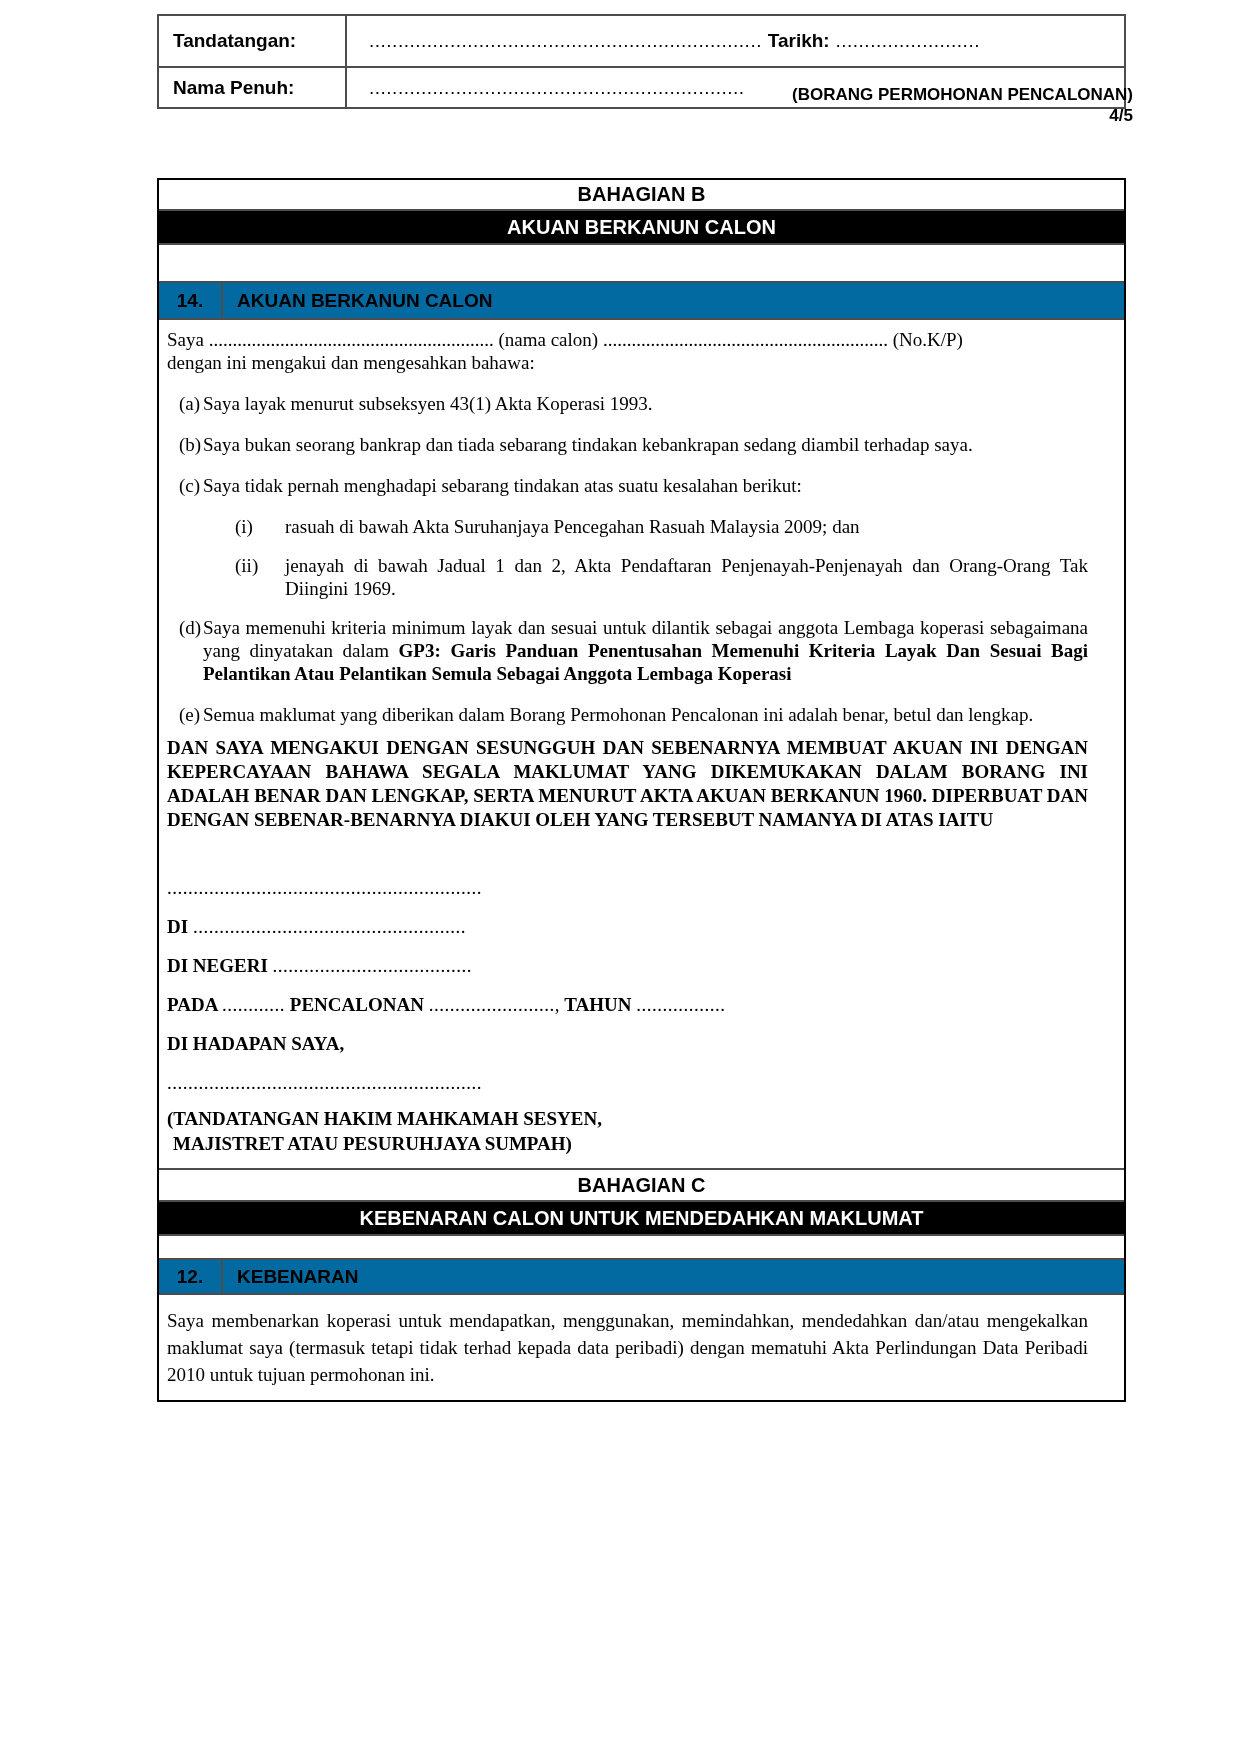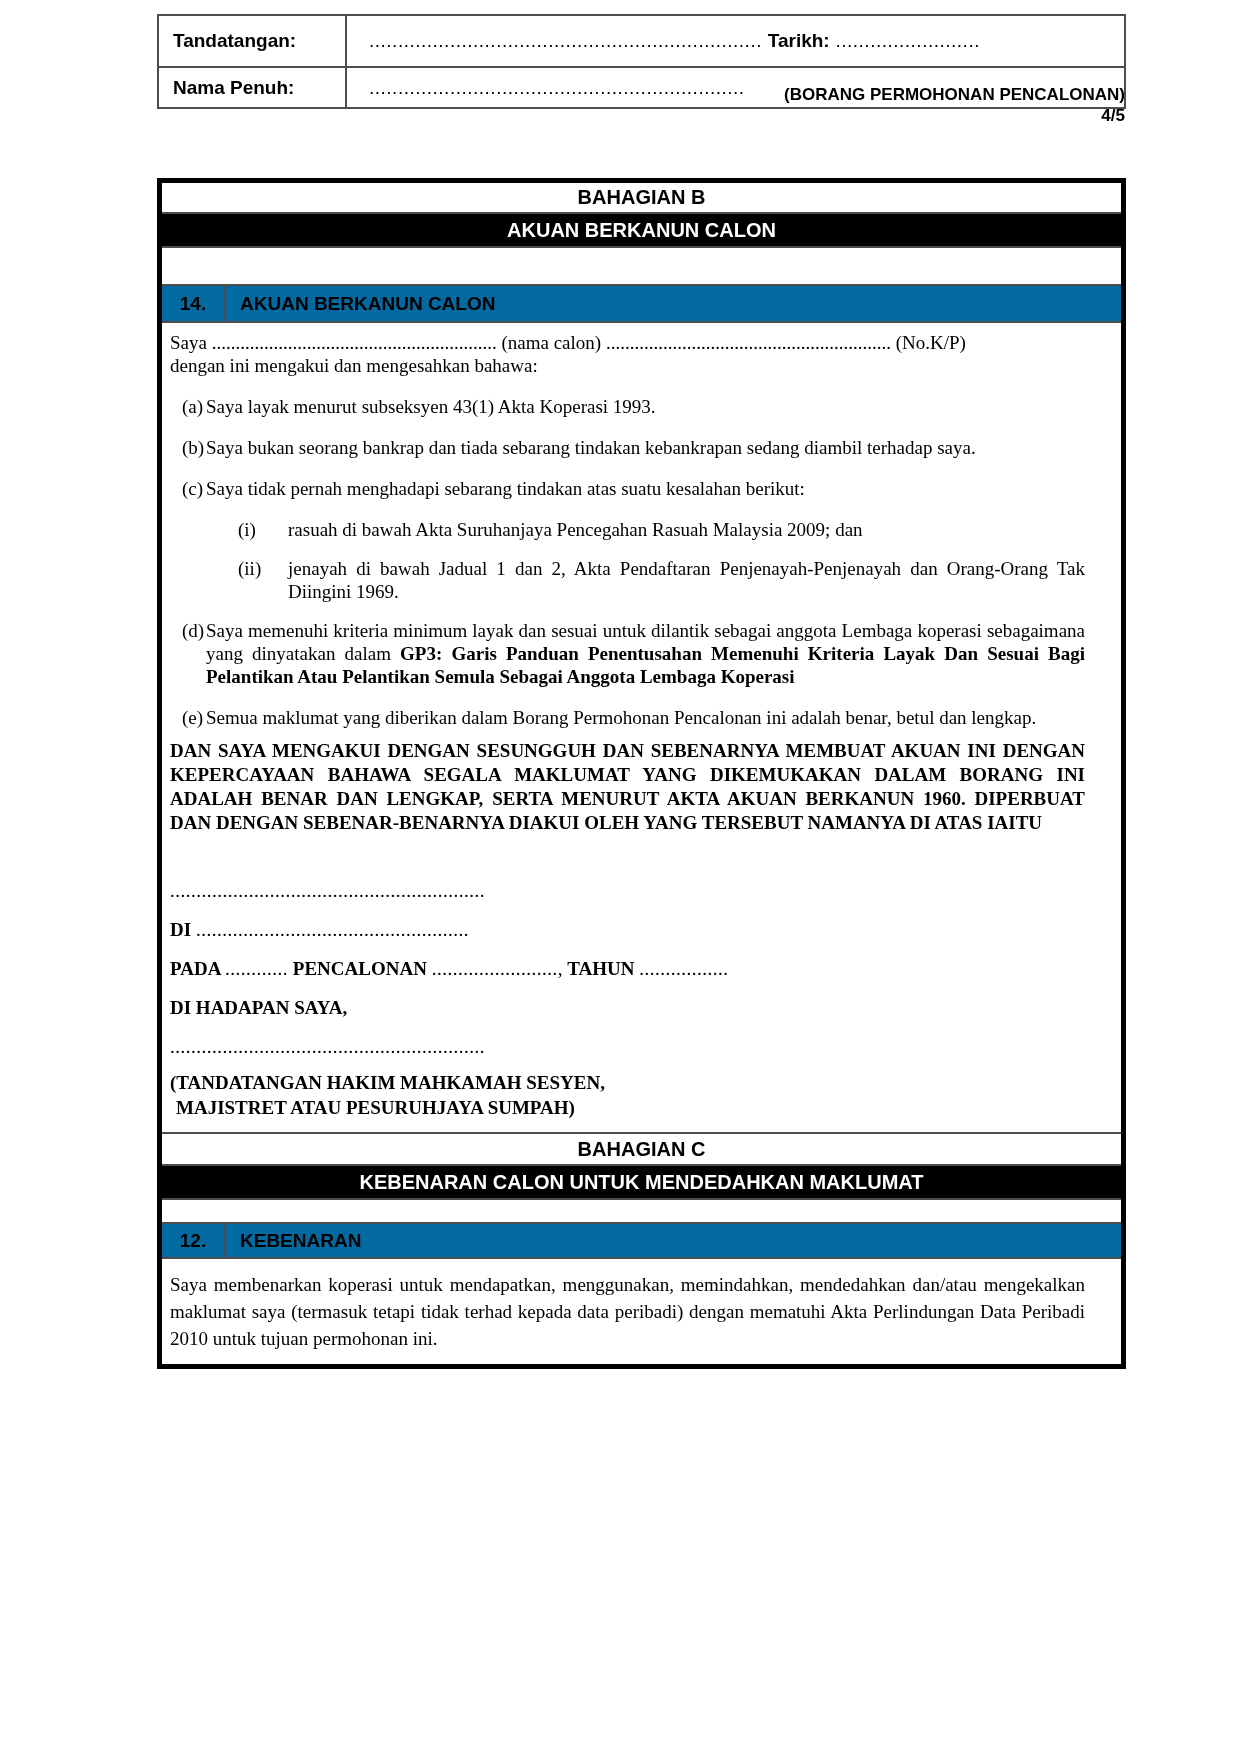--- a/index.html
+++ b/index.html
@@ -5,26 +5,26 @@
   html,body{margin:0;padding:0;background:#fff;}
   .page{
     position:relative;
     width:1241px;height:1755px;
     background:#ffffff;
     font-family:"Liberation Sans", sans-serif;
     color:#000;
     overflow:hidden;
   }
   .page-header{
-    position:absolute;top:84px;right:116px;
+    position:absolute;top:84px;right:108px;
     text-align:right;font-weight:bold;font-size:17px;line-height:21px;
   }
   .main-table{
     position:absolute;left:157px;top:178px;width:969px;
-    border:5px solid #000000;box-sizing:border-box;background:#fff;
+    border:2px solid #000000;box-sizing:border-box;background:#fff;
   }
   .row-title{
     height:29px;display:flex;align-items:center;justify-content:center;
     font-weight:bold;font-size:20px;border-bottom:2px solid #4d4d4d;
   }
   .row-black{
     height:32px;display:flex;align-items:center;justify-content:center;
     background:#000;color:#fff;font-weight:bold;font-size:20px;
     border-bottom:2px solid #4d4d4d;
   }
@@ -142,20 +142,21 @@
         <div class="marker">(e)</div>
         <div class="itext">Semua maklumat yang diberikan dalam Borang Permohonan Pencalonan ini adalah benar, betul dan lengkap.</div>
       </div>
 
       <div class="oath">DAN SAYA MENGAKUI DENGAN SESUNGGUH DAN SEBENARNYA MEMBUAT AKUAN INI DENGAN KEPERCAYAAN BAHAWA SEGALA MAKLUMAT YANG DIKEMUKAKAN DALAM BORANG INI ADALAH BENAR DAN LENGKAP, SERTA MENURUT AKTA AKUAN BERKANUN 1960. DIPERBUAT DAN DENGAN SEBENAR-BENARNYA DIAKUI OLEH YANG TERSEBUT NAMANYA DI ATAS IAITU</div>
 
       <div class="plainline" style="letter-spacing:0.5px;">............................................................</div>
 
       <div class="fill-line"><span>DI</span> <span class="dots">....................................................</span></div>
 
+      <div class="fill-line"><span>DI NEGERI</span> <span class="dots">......................................</span></div>
 
       <div class="fill-line"><span>PADA</span> <span class="dots">............</span> <span>PENCALONAN</span> <span class="dots">........................,</span> <span>TAHUN</span> <span class="dots">.................</span></div>
 
       <div class="fill-line">DI HADAPAN SAYA,</div>
 
       <div class="plainline" style="letter-spacing:0.5px;margin-bottom:12px;">............................................................</div>
 
       <div class="witcap">
         <div>(TANDATANGAN HAKIM MAHKAMAH SESYEN,</div>
         <div class="l2">MAJISTRET ATAU PESURUHJAYA SUMPAH)</div>

